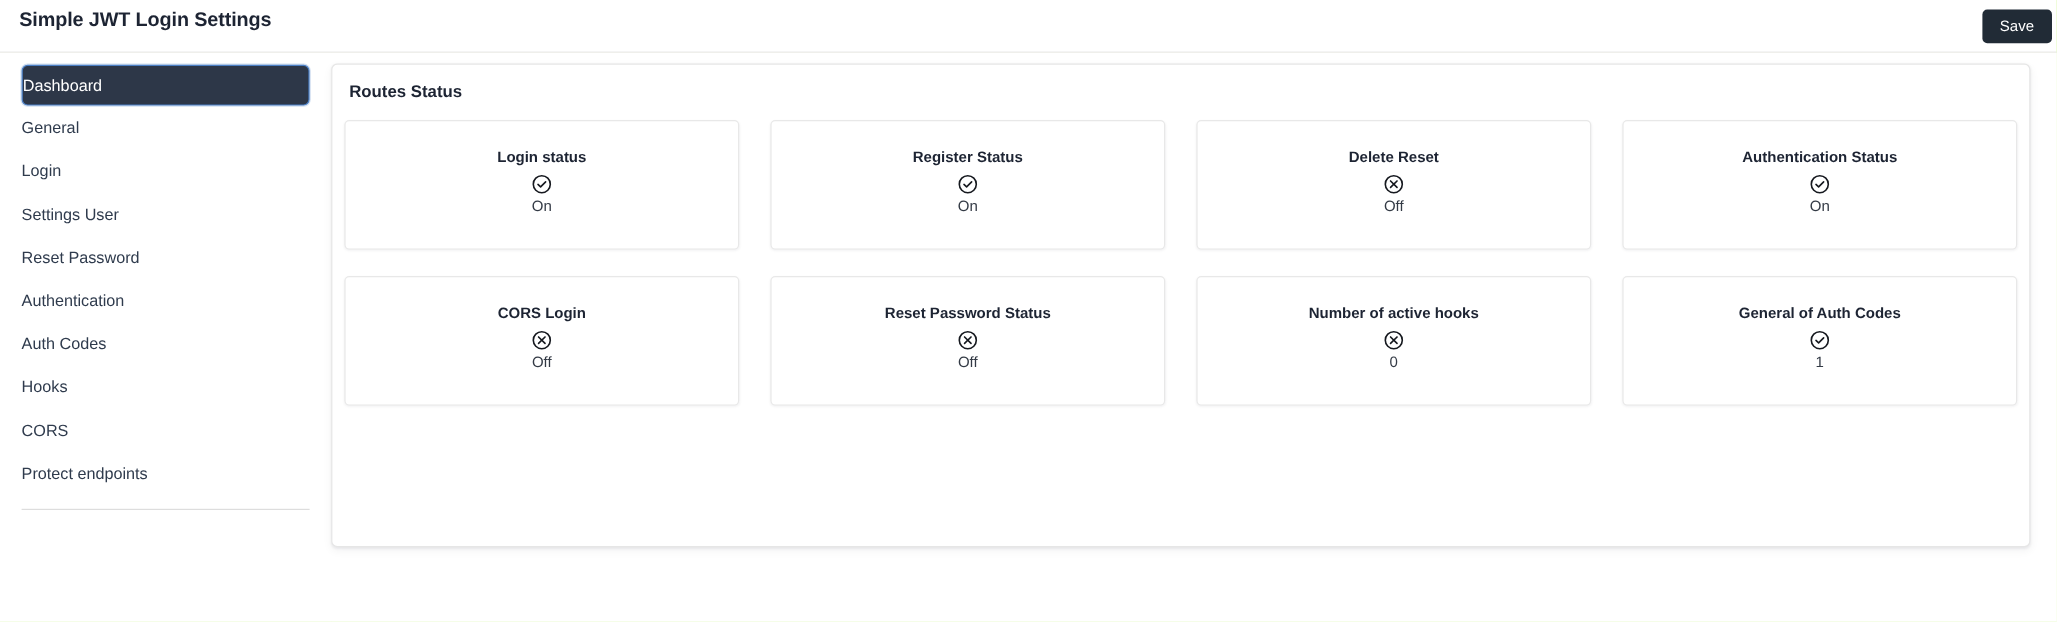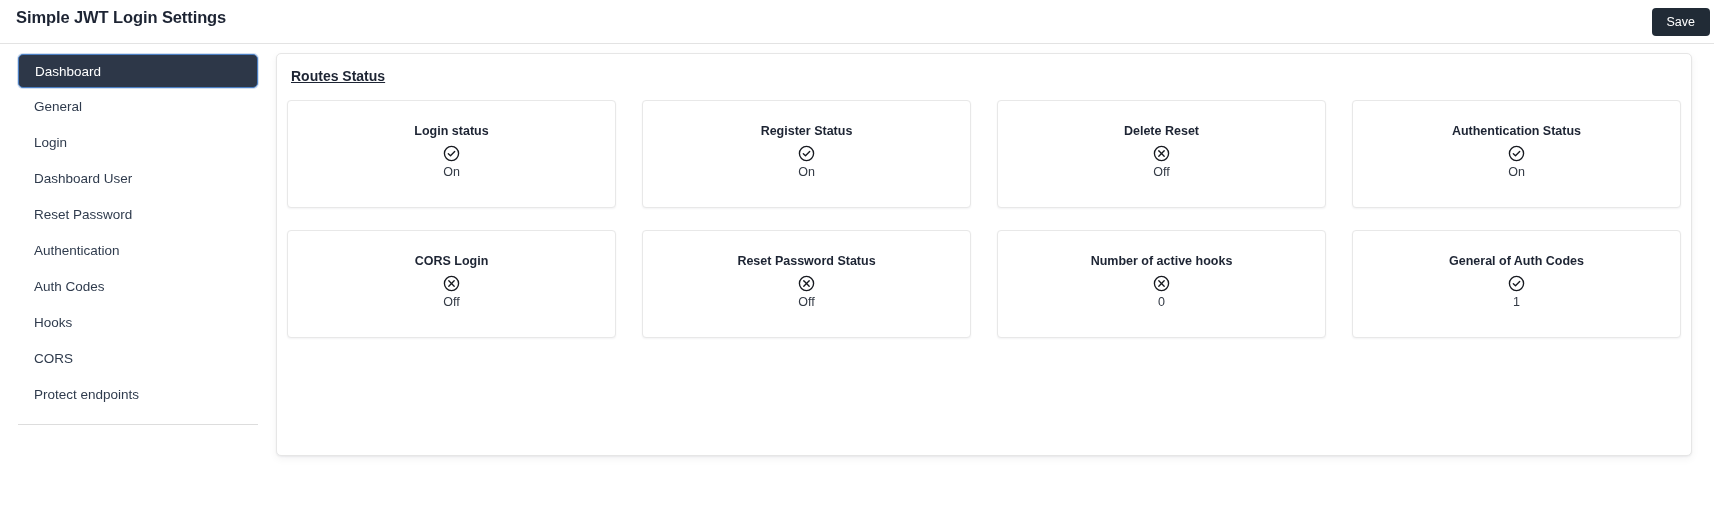--- a/index.html
+++ b/index.html
@@ -73,21 +73,20 @@
     height: 474px;
     background: #ffffff;
     padding-top: 10px;
   }
   .nav-list { list-style: none; margin: 0; padding: 0; }
   .nav-item {
     margin: 0 18px 0 18px;
     height: 36px;
     display: flex;
     align-items: center;
-    padding-left: 16px;
     font-size: 13.5px;
     color: #2f3b4d;
     border-radius: 5px;
     cursor: pointer;
     white-space: nowrap;
   }
   .nav-item.active {
     background: #2d3748;
     color: #ffffff;
     border: 1px solid #4b7fc4;
@@ -121,21 +120,20 @@
     border-radius: 5px;
     box-shadow: 0 1px 2px rgba(16,24,40,0.06), 0 3px 8px rgba(16,24,40,0.05);
   }
   .panel-title {
     position: absolute;
     left: 14px;
     top: 14px;
     font-size: 14px;
     font-weight: bold;
     color: #1d2433;
-    text-decoration: underline;
   }
 
   .cards-area {
     position: absolute;
     left: 0;
     top: 46px;
     right: 0;
     padding: 0 10px;
   }
   .card-row {
@@ -205,21 +203,21 @@
           <li class="nav-item active">
             <span>Dashboard</span>
           </li>
           <li class="nav-item">
             <span>General</span>
           </li>
           <li class="nav-item">
             <span>Login</span>
           </li>
           <li class="nav-item">
-            <span>Dashboard User</span>
+            <span>Settings User</span>
           </li>
           <li class="nav-item">
             <span>Reset Password</span>
           </li>
           <li class="nav-item">
             <span>Authentication</span>
           </li>
           <li class="nav-item">
             <span>Auth Codes</span>
           </li>

